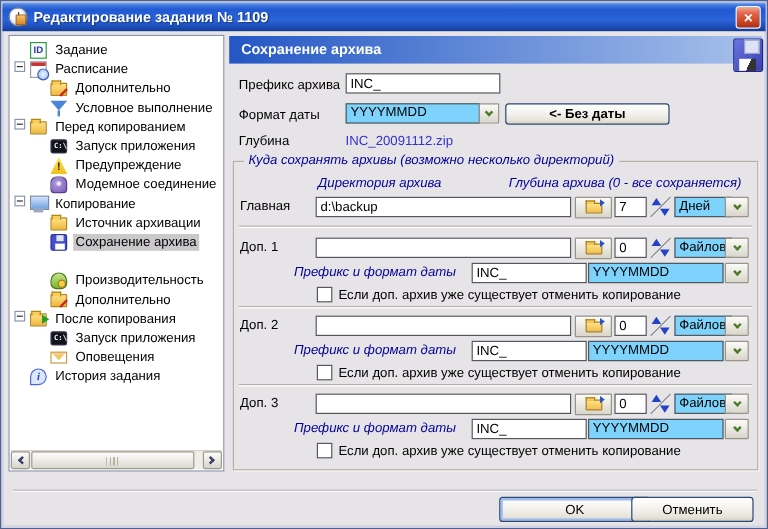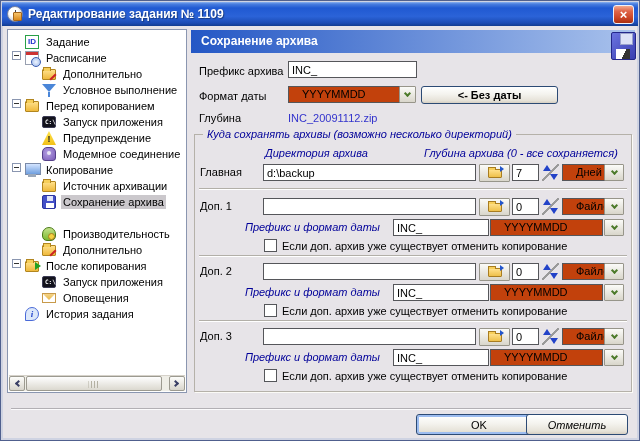--- a/index.html
+++ b/index.html
@@ -106,22 +106,22 @@
   .flbig::before { content:""; position:absolute; left:8px; top:0; width:11px; height:10px;
     background:#dde2f6; border:1px solid #9aa2cc; }
   .flbig::after { content:""; position:absolute; left:4px; bottom:0; width:14px; height:10px;
     background: linear-gradient(115deg,#ffffff 55%,#333 55%); }
 
   .flabel { position:absolute; white-space:nowrap; }
   .navy { color: var(--navy,#000099); font-style: italic; }
   .bluelink { color: var(--example-blue,#3333cc); }
   .tin { position:absolute; border:1px solid #55565a; background:#fff; font:11px "Liberation Sans",sans-serif;
     padding:0 3px; height:17px; }
-  .cfield { position:absolute; border:1px solid #55565a; background:#c2410c; height:17px; line-height:15px;
-    padding-left:13px; white-space:nowrap; overflow:hidden; }
+  .cfield { position:absolute; border:1px solid #55565a; background:#7dd3fc; height:17px; line-height:15px;
+    padding-left:3px; white-space:nowrap; overflow:hidden; }
   .abtn { position:absolute; height:17px; width:17px; border:1px solid #97958a; border-radius:1px;
     background: linear-gradient(#fbfbf8,#d9d6cb); display:flex; align-items:center; justify-content:center; }
   .chd { width:5px; height:5px; border-right:2px solid #4c7a2a; border-bottom:2px solid #4c7a2a;
     transform:rotate(45deg); margin-top:-3px; }
   .xpbtn { position:absolute; border:1px solid #2c4a74; border-radius:3px; color:#000; text-align:center;
     background: linear-gradient(180deg,#ffffff 0%,#f4f3ee 45%,#e6e2d8 85%,#d5cec2 100%);
     font-family:"Liberation Sans",sans-serif; font-size:11px; cursor:default; }
   .nodate { left:420px; top:85px; width:137px; height:18px; font-weight:bold; line-height:16px; }
 
   
@@ -154,21 +154,21 @@
   .fmtfield { left:295px; top:21px; width:113px; }
   .farrow { left:409px; top:21px; width:20px; }
   .cbx { position:absolute; left:69px; top:41px; width:13px; height:13px; border:1px solid #55565a; background:#fff;
     appearance:none; -webkit-appearance:none; margin:0; }
   .cblab { position:absolute; left:87px; top:42px; }
 
   
   .botsep { position:absolute; left:10px; top:407px; width:620px; height:2px;
     border-top:1px solid #b2afb4; border-bottom:1px solid #fbfafc; }
   .okbtn { left:415px; top:413px; width:126px; height:21px; box-shadow: inset 0 0 0 2px #9cbcf0; }
-  .cancelbtn { left:525px; top:413px; width:102px; height:21px;font-style:italic; }
+  .cancelbtn { left:525px; top:413px; width:102px; height:21px; }
 </style>
 </head>
 <body>
 
 <div class="window">
 
   <div class="titlebar">
     <span class="appico"></span>
     <span class="title-text">Редактирование задания № 1109</span>
     <span class="closebtn">

